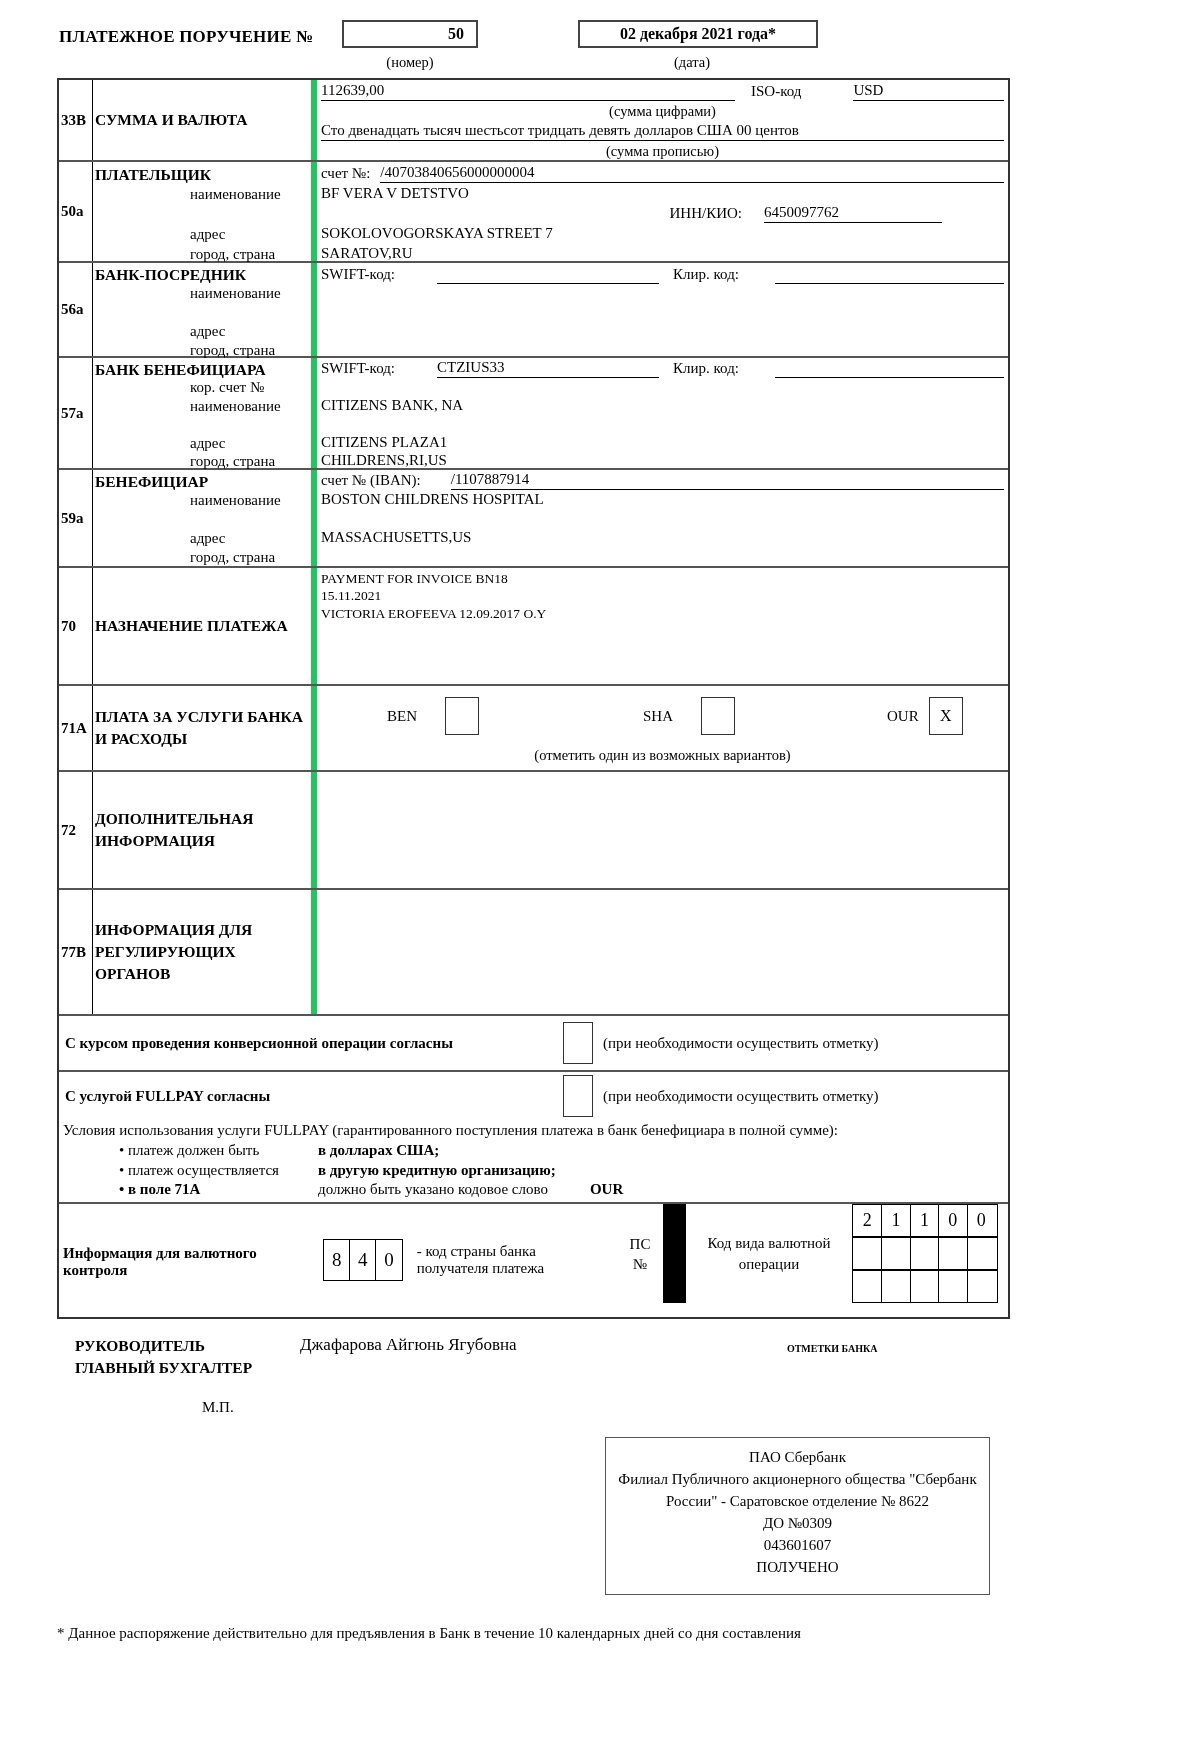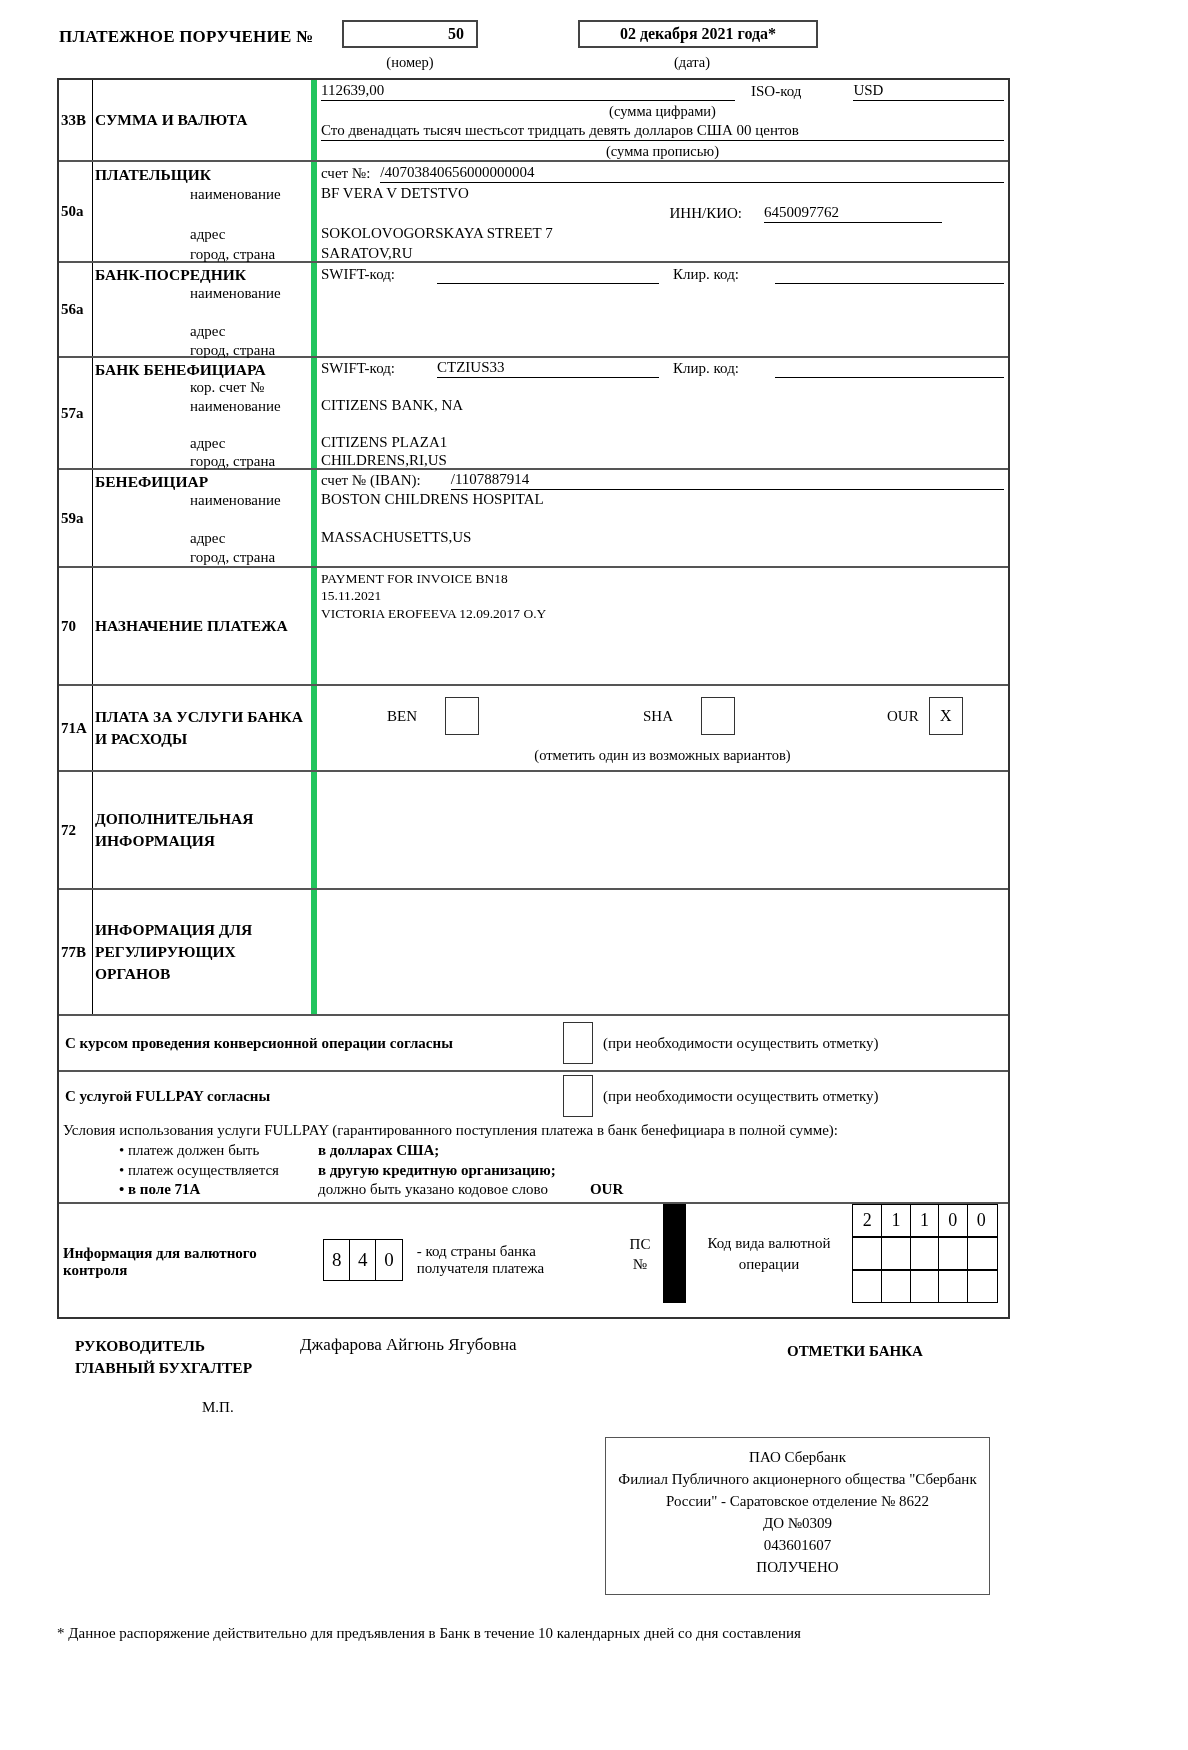--- a/index.html
+++ b/index.html
@@ -61,21 +61,21 @@
   .grid-cell{height:31px;border-left:1px solid #000;display:flex;align-items:center;justify-content:center;font-size:18px;box-sizing:border-box;}
   .grid-cell:first-child{border-left:none;}
   .ps-grid .grid-cell{flex:1;}
   .vo-grid .grid-cell{width:28.4px;flex:none;}
   .vo-label{width:150px;text-align:center;line-height:21px;padding:0 8px;flex:none;}
   
   .sig{position:relative;height:92px;margin-top:16px;}
   .sig-role1{position:absolute;left:18px;top:2px;font-weight:bold;font-size:15.5px;}
   .sig-role2{position:absolute;left:18px;top:24px;font-weight:bold;font-size:15.5px;}
   .sig-name{position:absolute;left:243px;top:0;font-size:17px;}
-  .sig-marks{position:absolute;left:730px;top:8px;font-weight:bold;font-size:15px;}
+  .sig-marks{position:absolute;left:730px;top:8px;font-weight:bold;font-size:10px;}
   .sig-mp{position:absolute;left:145px;top:64px;}
   .stamp{margin-left:548px;margin-top:10px;width:385px;min-height:158px;border:1.5px solid #555;
          text-align:center;padding:8px 12px;box-sizing:border-box;line-height:22px;}
   .foot{margin-top:30px;width:949px;text-align:left;font-size:15px;}
 </style>
 </head>
 <body>
 
 <div class="page">
 

